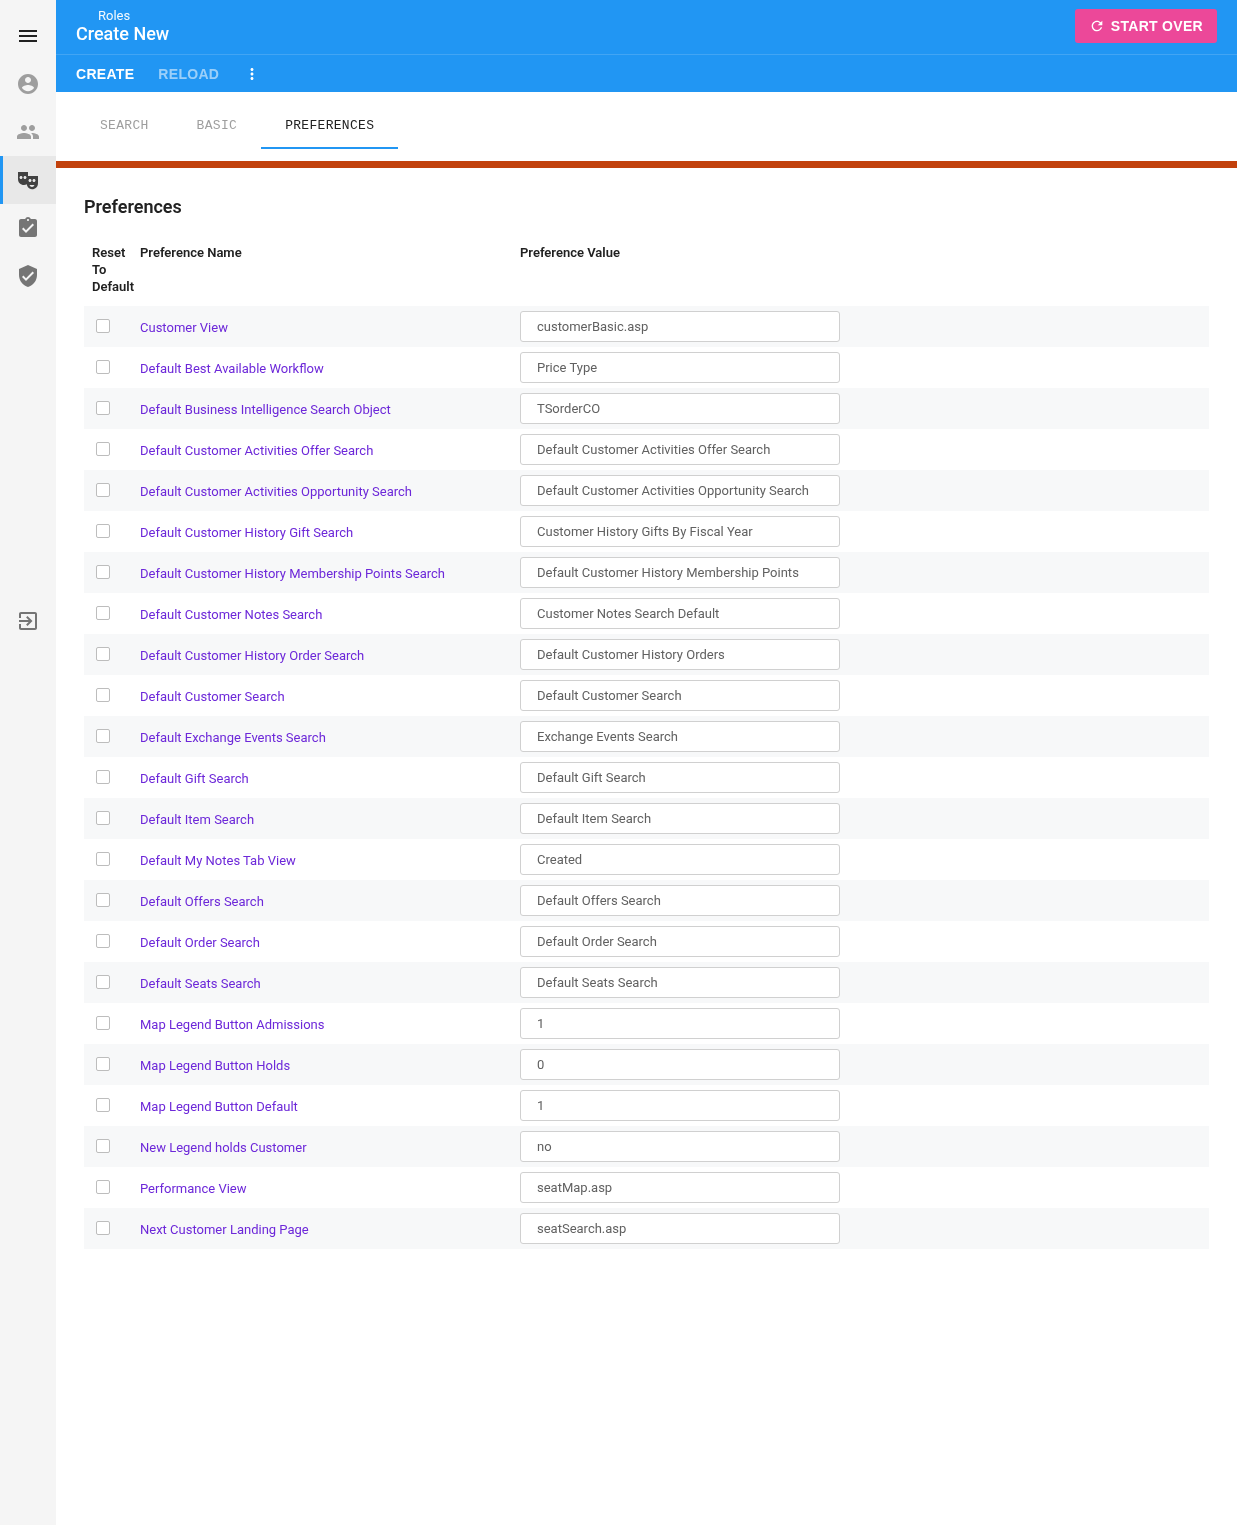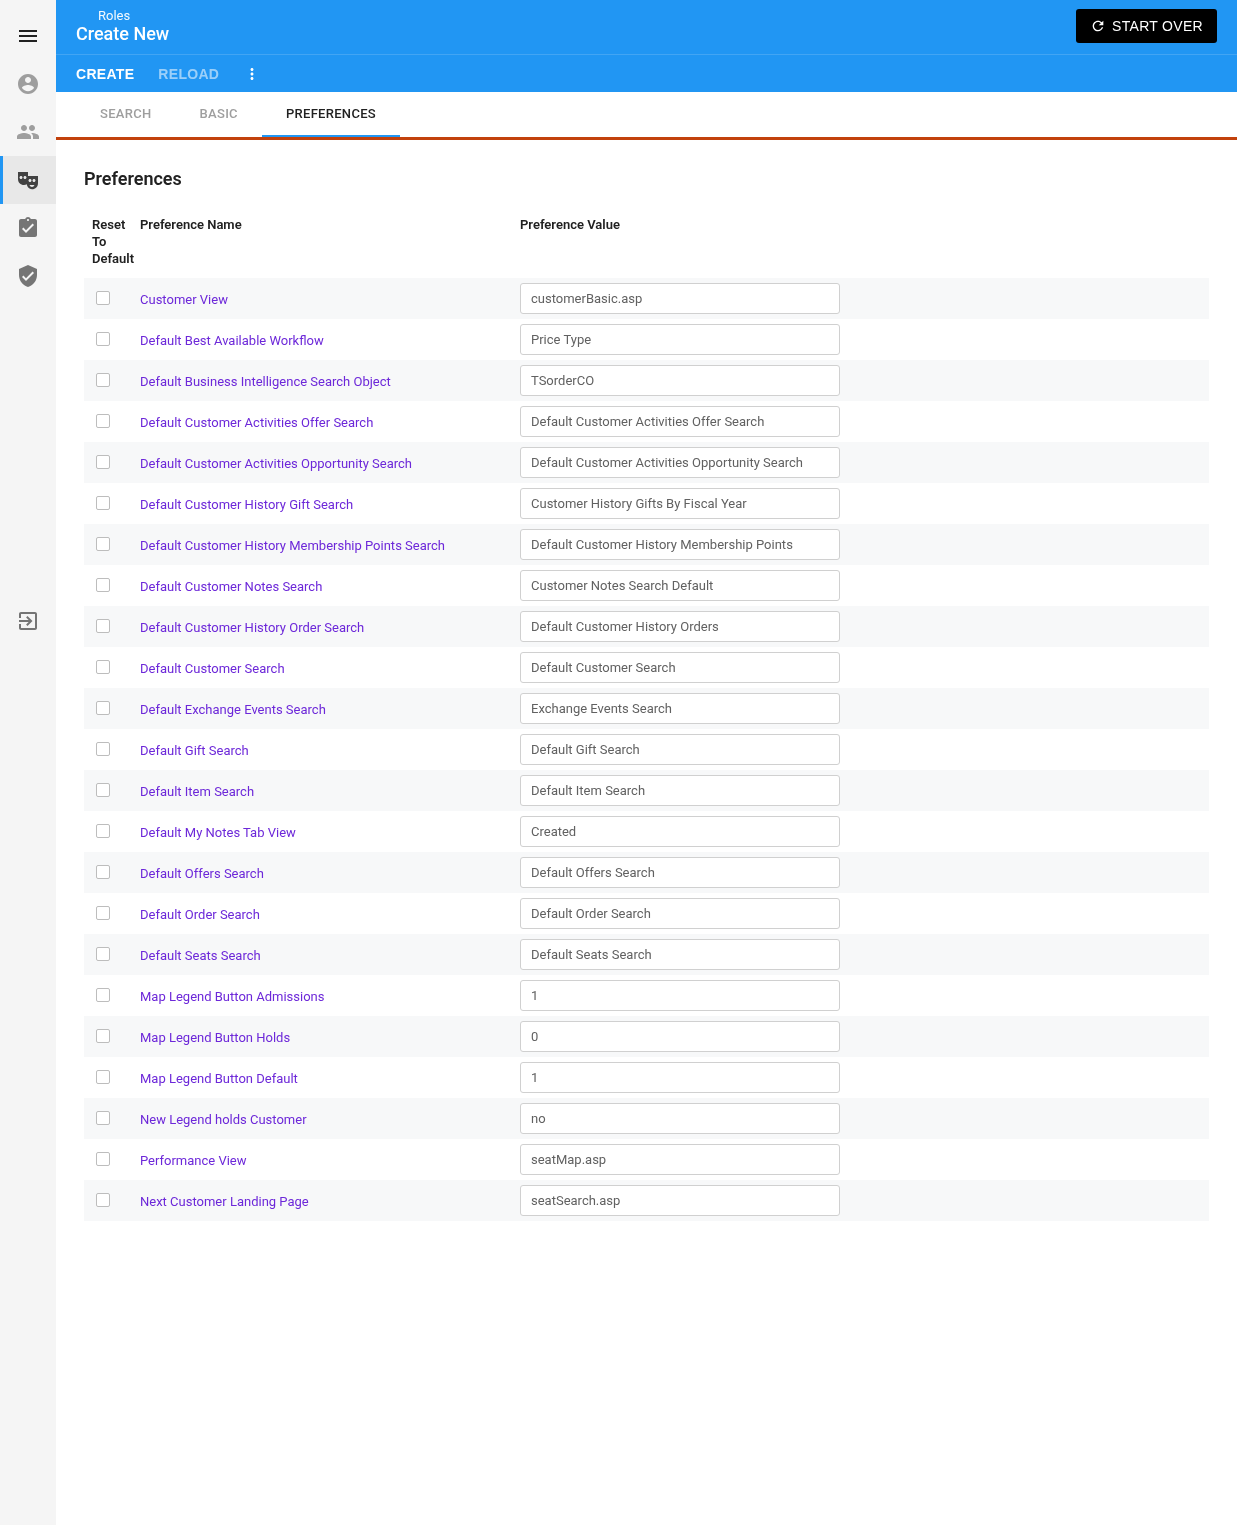--- a/index.html
+++ b/index.html
@@ -76,26 +76,26 @@
       opacity: 0.95;
       font-weight: 400;
       margin-left: 22px;
     }
     .page-title {
       font-size: 18px;
       font-weight: 500;
       margin-top: 0;
     }
     .start-over-btn {
-      background: #000000;
+      background: #ec4899;
       color: #fff;
       border: none;
       padding: 9px 14px;
       font-size: 14px;
-      font-weight: 400;
+      font-weight: 700;
       letter-spacing: 0.3px;
       cursor: pointer;
       border-radius: 3px;
       display: flex;
       align-items: center;
       gap: 6px;
     }
     .start-over-btn svg {
       width: 16px;
       height: 16px;
@@ -127,23 +127,24 @@
       cursor: pointer;
       display: flex;
       align-items: center;
     }
     .action-menu svg {
       width: 18px;
       height: 18px;
     }
     .tabs {
       display: flex;
-      border-bottom: 3px solid #c2410c;
-      padding: 0 20px;
+      border-bottom: 7px solid #c2410c;
+      padding: 12px 20px;
       background: #fff;
+      font-family: Liberation Mono, monospace;
     }
     .tab {
       padding: 14px 24px;
       font-size: 13px;
       color: #9e9e9e;
       cursor: pointer;
       border-bottom: 2px solid transparent;
       letter-spacing: 0.3px;
       font-weight: 500;
     }
@@ -205,21 +206,21 @@
       background: #fff;
       cursor: pointer;
       margin-left: 4px;
     }
     .pref-name {
       font-size: 13px;
       color: #6d28d9;
     }
     .pref-input {
       width: 100%;
-      padding: 7px 10px;
+      padding: 7px 16px;
       font-size: 13px;
       border: 1px solid #d0d0d0;
       border-radius: 3px;
       color: #616161;
       background: #fff;
       font-family: inherit;
     }
     .reset-header {
       line-height: 1.3;
     }

